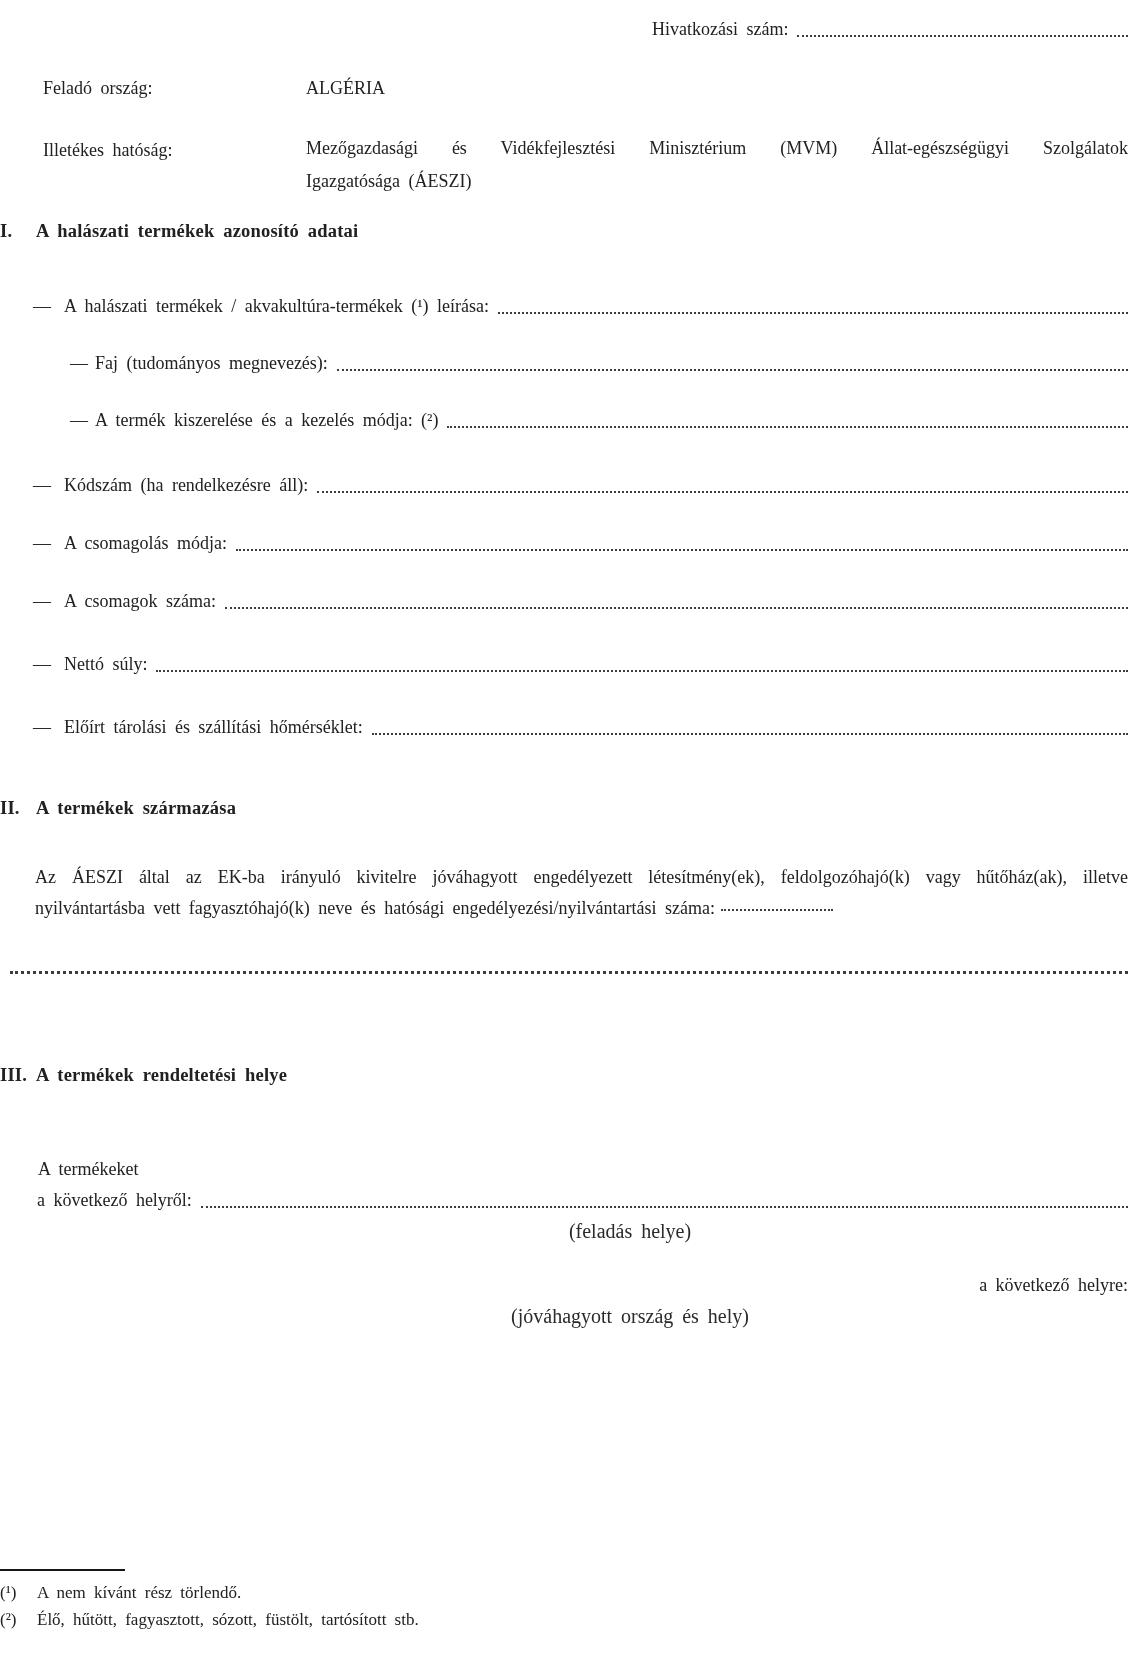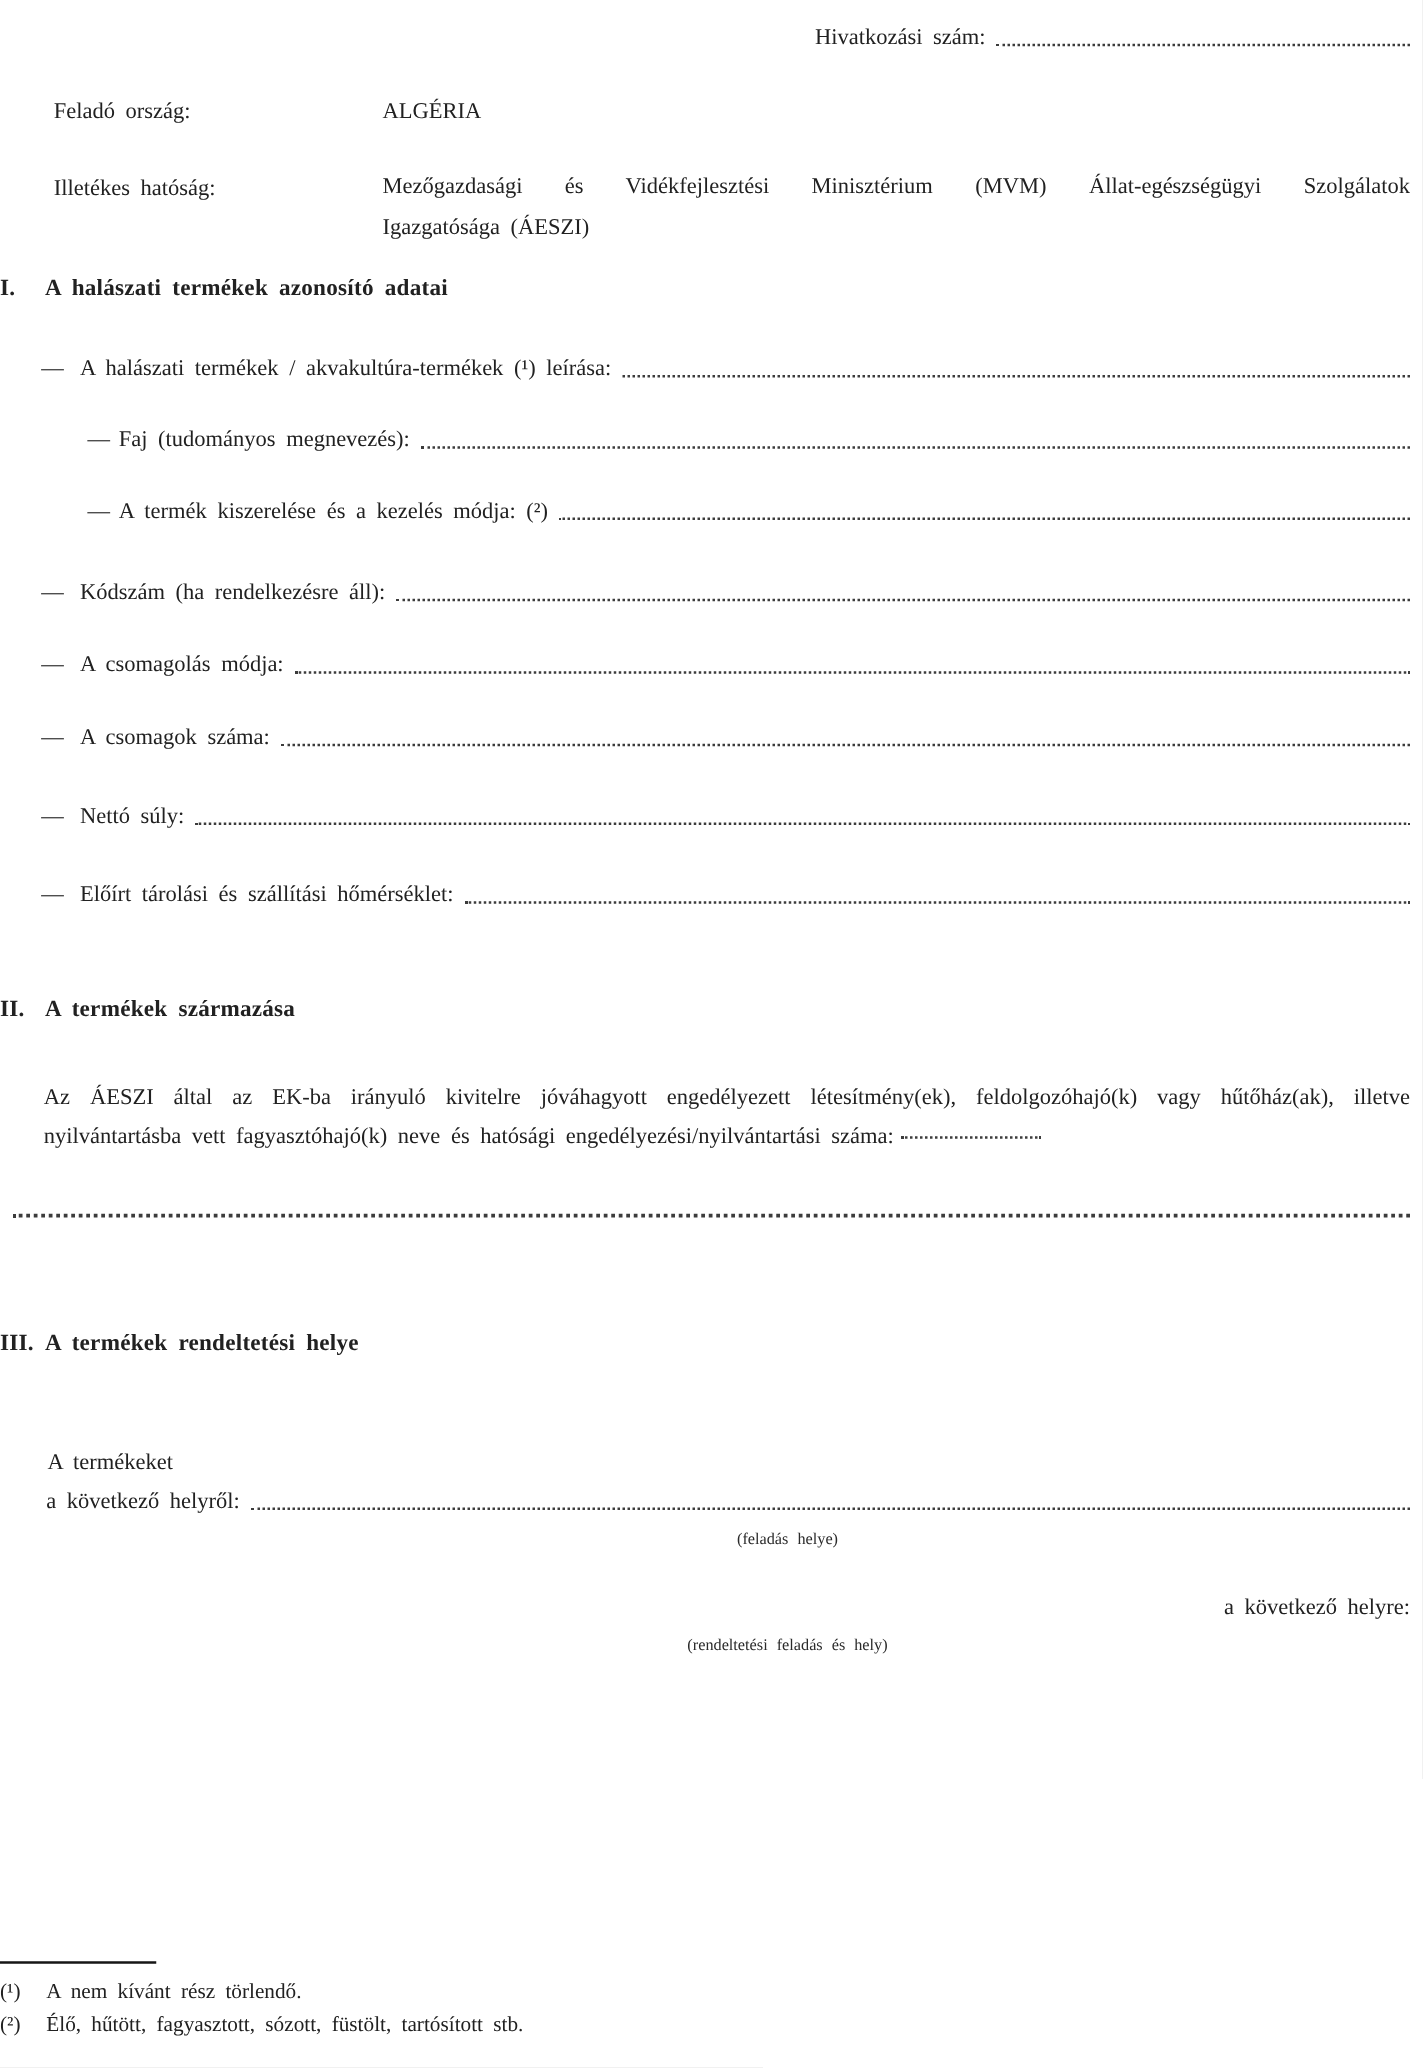--- a/index.html
+++ b/index.html
@@ -8,35 +8,35 @@
     font-family:"Liberation Serif","DejaVu Serif",serif;
     font-size:18px;color:#212121;line-height:24px;word-spacing:0.22em;
     margin:0 auto;overflow:hidden;
   }
   .abs{position:absolute;}
   .leader-row{position:absolute;right:10px;display:flex;align-items:flex-end;}
   .leader-row .lbl{white-space:nowrap;flex:0 0 auto;}
   .leader-row .dots{flex:1 1 auto;border-bottom:2px dotted #3c3c3c;margin:0 0 4px 9px;}
   .item{position:absolute;right:10px;display:flex;align-items:flex-end;}
   .item .dash{flex:0 0 auto;width:31px;}
-  .item .lbl{white-space:nowrap;flex:0 0 auto;}
+  .item .lbl{white-space:nowrap;flex:0 0 auto;margin-top:12px;}
   .item .dots{flex:1 1 auto;border-bottom:2px dotted #3c3c3c;margin:0 0 4px 9px;}
   .item.lvl1{left:33px;}
   .item.lvl2{left:70px;}
   .item.lvl2 .dash{width:25px;}
   .sec-head{position:absolute;left:0;display:flex;font-weight:bold;font-size:18.5px;letter-spacing:0.2px;}
   .sec-head .numeral{flex:0 0 auto;width:36px;}
   .lbl-col{left:2px;white-space:nowrap;margin-left:41px;}
   .val-col{left:306px;white-space:nowrap;}
   .authority{left:306px;width:822px;line-height:33px;}
   .authority .jline{text-align:justify;text-align-last:justify;}
   .s2para{position:absolute;left:35px;width:1093px;text-align:justify;line-height:31px;}
   .inline-dots{display:inline-block;width:112px;border-bottom:2px dotted #3c3c3c;transform:translateY(-3px);margin-left:6px;}
   .hr-dots{position:absolute;left:10px;right:10px;height:0;border-bottom:3px dotted #3c3c3c;}
-  .caption{position:absolute;left:330px;width:600px;text-align:center;font-size:13px;color:#2a2a2a;}
+  .caption{position:absolute;left:330px;width:600px;text-align:center;font-size:20px;color:#2a2a2a;}
   .fn-rule{position:absolute;left:0;width:125px;border-top:2.5px solid #161616;}
   .fn{position:absolute;left:0;display:flex;font-size:17px;}
   .fn .mk{flex:0 0 auto;width:37px;}
 </style>
 </head>
 <body>
 
 <div class="page">
 
   <div class="leader-row" style="left:652px;top:17px;justify-content:space-between;">
@@ -117,21 +117,21 @@
   <div class="leader-row" style="left:37px;top:1188px;">
     <span class="lbl">a következő helyről:</span>
     <span class="dots"></span>
   </div>
   <div class="caption" style="top:1219px;">(feladás helye)</div>
 
   <div class="leader-row" style="left:37px;top:1273px;flex-direction:column;">
     <span class="lbl">a következő helyre:</span>
     <span class="dots"></span>
   </div>
-  <div class="caption" style="top:1304px;">(rendeltetési feladás és hely)</div>
+  <div class="caption" style="top:1304px;">(jóváhagyott ország és hely)</div>
 
   <div class="fn-rule" style="top:1569px;"></div>
   <div class="fn" style="top:1581px;">
     <span class="mk">(¹)</span>
     <span>A nem kívánt rész törlendő.</span>
   </div>
   <div class="fn" style="top:1608px;">
     <span class="mk">(²)</span>
     <span>Élő, hűtött, fagyasztott, sózott, füstölt, tartósított stb.</span>
   </div>

